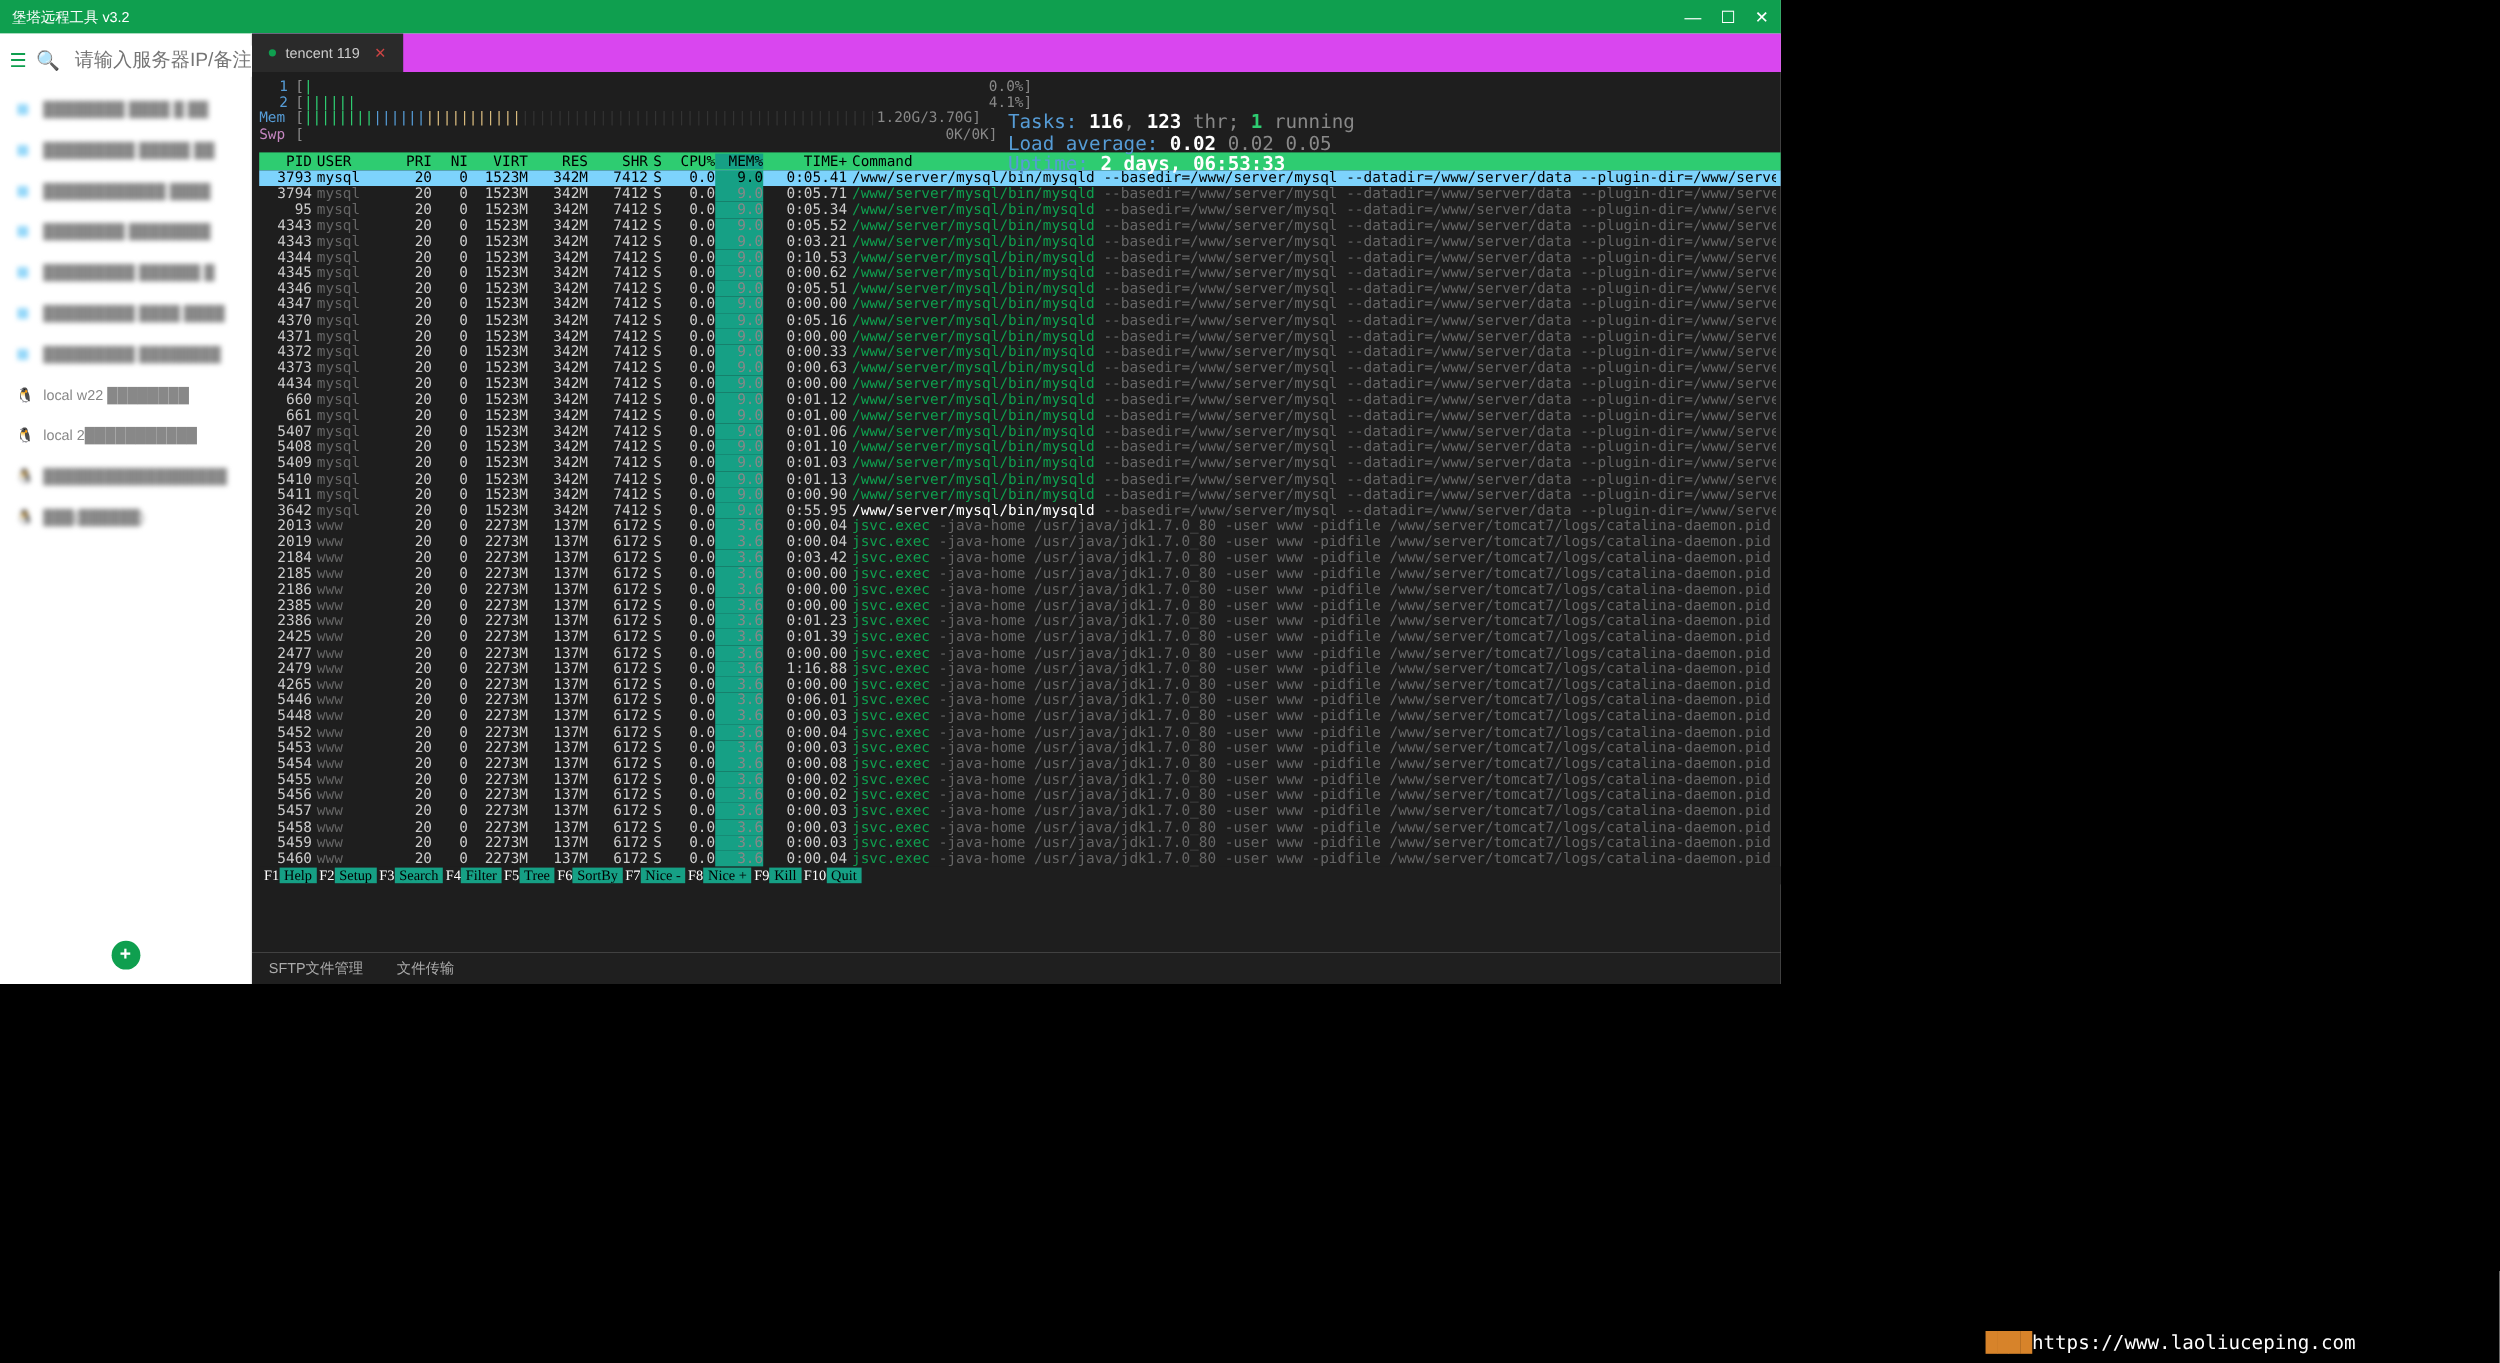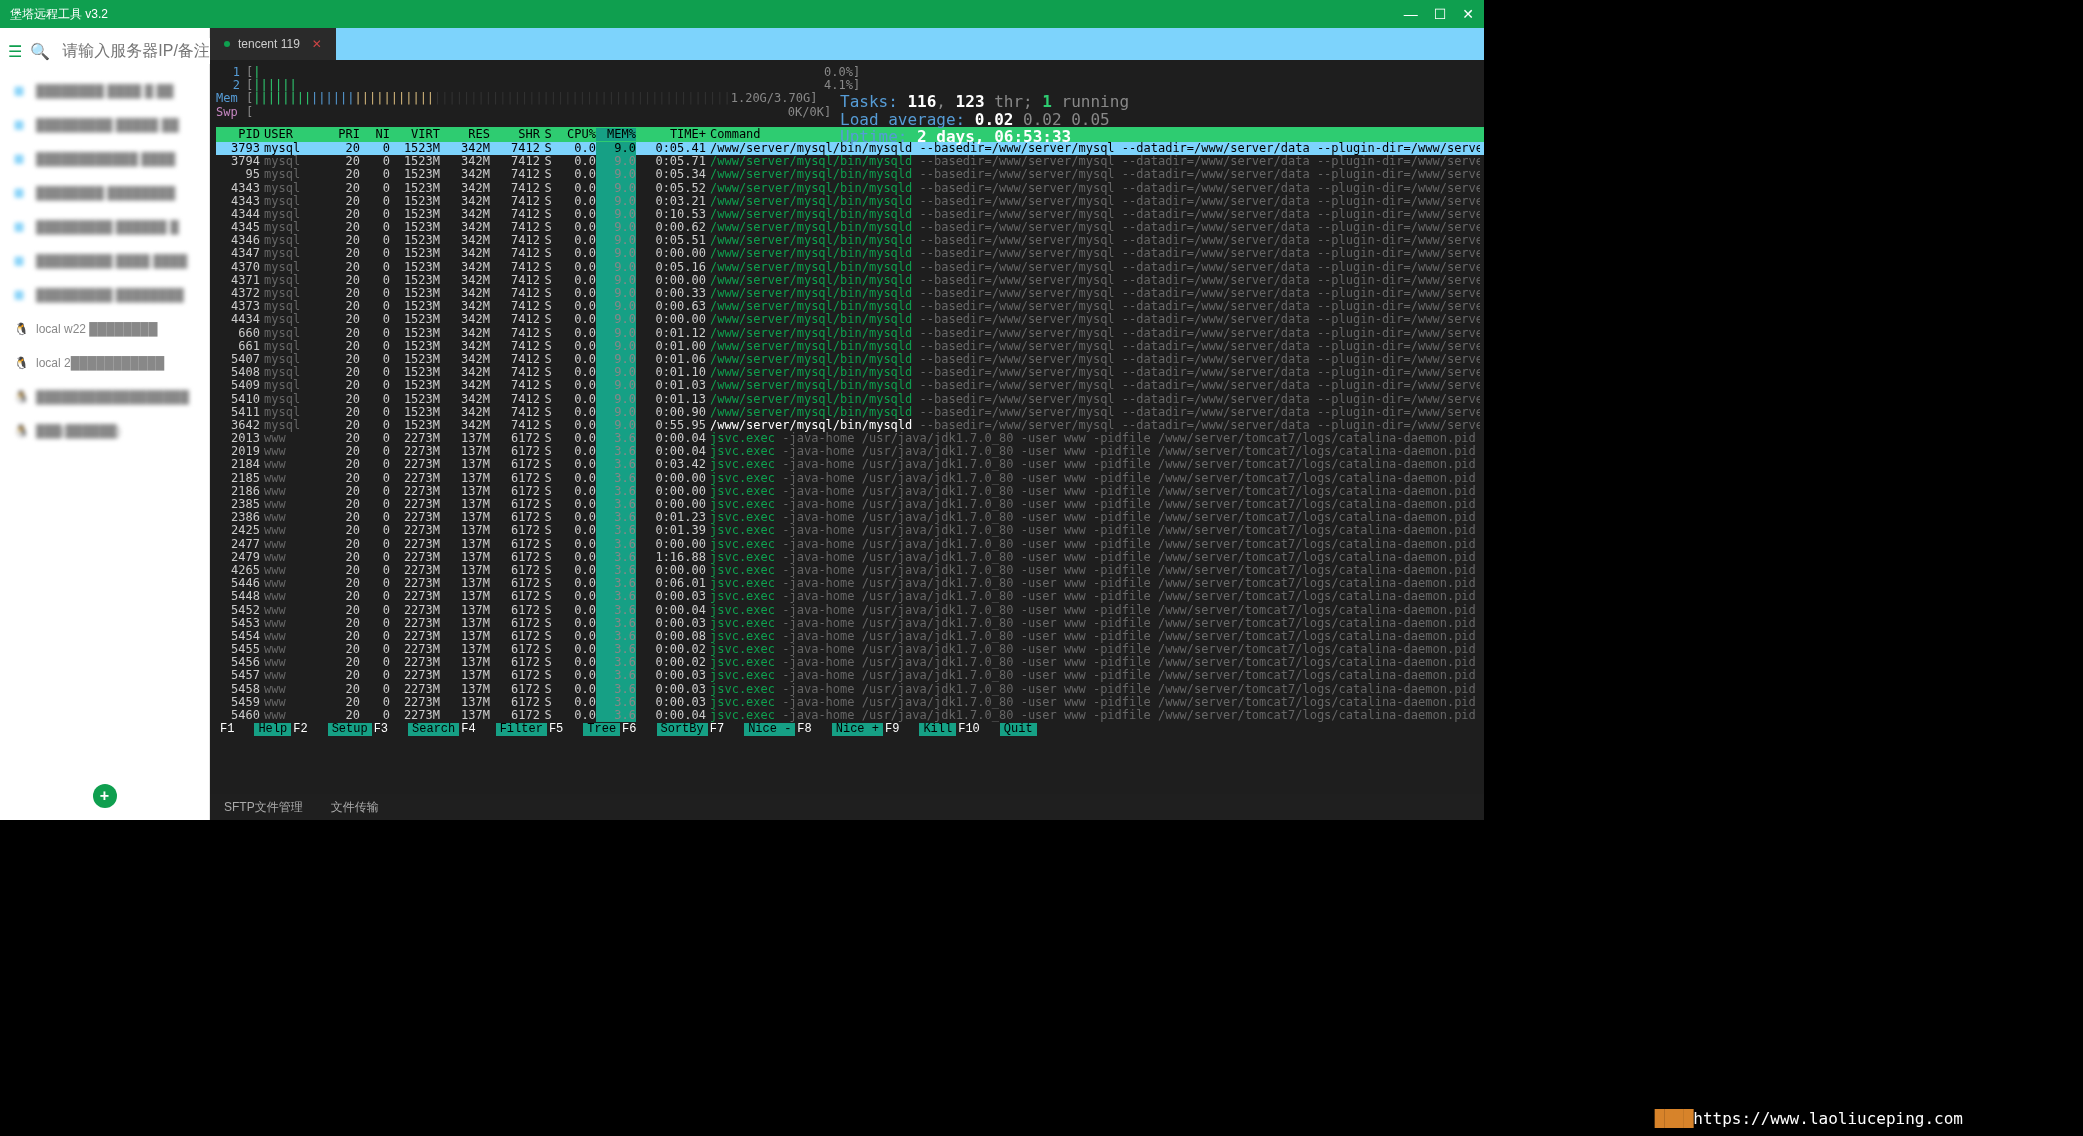--- a/index.html
+++ b/index.html
@@ -19,21 +19,21 @@
   .search-input { flex: 1; border: none; outline: none; font-size: 16px; color: #999; padding: 4px; }
   .server-list { flex: 1; overflow-y: auto; }
   .server-item { padding: 10px 14px; display: flex; align-items: center; gap: 8px; font-size: 12px; color: #888; cursor: pointer; filter: blur(2.2px); }
   .os-icon { width: 14px; height: 14px; display: inline-block; }
   .os-win { color: #00a1f1; }
   .os-linux { color: #333; }
   .server-item.noblur { filter: none; }
   .add-btn { width: 24px; height: 24px; border-radius: 50%; background: #0f9f4f; color: #fff; display: flex; align-items: center; justify-content: center; margin: 12px auto; cursor: pointer; font-size: 16px; font-weight: bold; }
   
   .content { flex: 1; display: flex; flex-direction: column; min-width: 0; }
-  .tabbar { height: 32px; background: #7dd3fc; display: flex; align-items: stretch; }
+  .tabbar { height: 32px; background: #d946ef; display: flex; align-items: stretch; }
   .tab { padding: 0 14px; display: flex; align-items: center; gap: 8px; color: #ccc; font-size: 12px; background: #2a2a2a; cursor: pointer; }
   .tab .dot { width: 6px; height: 6px; border-radius: 50%; background: #0f9f4f; }
   .tab .close { color: #c44; margin-left: 4px; }
   
   .terminal { flex: 1; background: #1e1e1e; font-family: "Consolas", "Menlo", monospace; font-size: 12px; color: #ccc; overflow: hidden; white-space: pre; line-height: 1.1; padding: 6px 0 0 6px; }
   
   .t-row { display: flex; }
   .t-idx { color: #569cd6; width: 24px; text-align: right; margin-right: 6px; }
   .t-bar { flex: 1; }
   .bar-open, .bar-close { color: #888; }
@@ -67,23 +67,23 @@
   .proc-row { display: flex; padding: 0 4px; color: #ccc; }
   .proc-row.selected { background: #7dd3fc; color: #000; }
   .proc-row .c-user { color: #666; }
   .proc-row .c-mem { color: #888; }
   .proc-row.selected .c-user, .proc-row.selected .c-mem { color: #000; }
   .cmd-exe { color: #0f9f4f; }
   .cmd-exe.white { color: #fff; }
   .cmd-args { color: #666; }
   .proc-row.selected .cmd-exe, .proc-row.selected .cmd-args { color: #000; }
   
-  .fn-bar { background: #1e1e1e; padding: 1px 4px; display: flex; font-family: Liberation Mono, monospace; font-size: 12px; }
+  .fn-bar { background: #1e1e1e; padding: 1px 4px; display: flex; font-family: Liberation Serif, serif; font-size: 12px; }
   .fn-key { color: #fff; }
-  .fn-lbl { background: #16a085; color: #000; padding: 0 4px; margin-right: 2px; margin-left: 20px; }
+  .fn-lbl { background: #16a085; color: #000; padding: 0 4px; margin-right: 2px; }
   
   .status-bar { height: 26px; background: #1f1f1f; display: flex; align-items: center; padding: 0 14px; gap: 28px; color: #aaa; font-size: 12px; }
   
   .watermark { position: absolute; bottom: 8px; right: 120px; font-family: monospace; font-size: 16px; }
   .watermark .orange { color: #d7832a; }
   .watermark .white { color: #fff; }
 </style>
 </head>
 <body>
 

